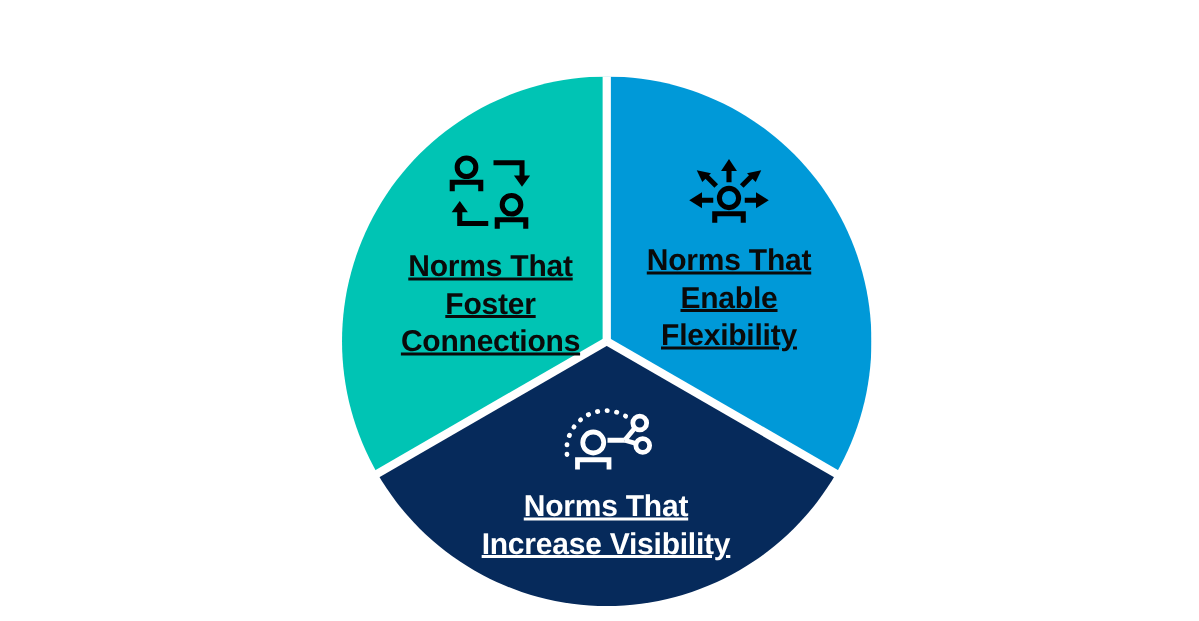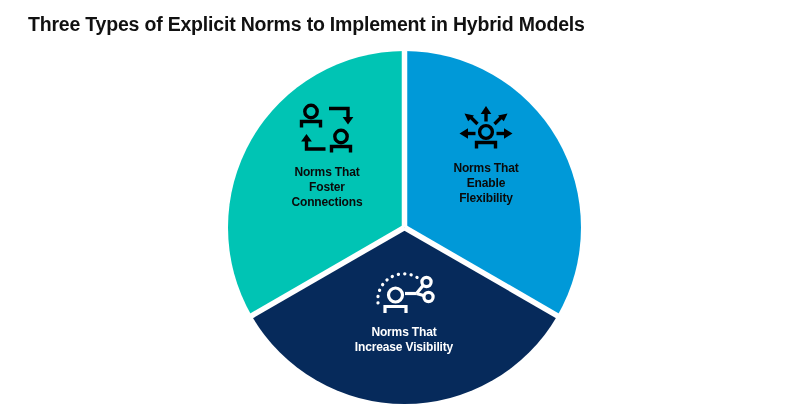--- a/index.html
+++ b/index.html
@@ -49,25 +49,26 @@
   .seg-content {
     position: absolute;
     display: flex;
     flex-direction: column;
     align-items: center;
     justify-content: flex-start;
     text-align: center;
     pointer-events: none;
   }
   .seg-label {
-    font-size: 12px;
+    font-size: 20px;
     font-weight: bold;
     line-height: 1.25;
     letter-spacing: -0.15px;
     white-space: pre-line;
+    text-decoration: underline;
   }
   .seg-icon {
     display: block;
     margin-bottom: 6px;
   }
   
   .seg-foster {
     left: 6px;
     top: 52px;
     width: 186px;
@@ -86,21 +87,20 @@
     top: 212px;
     width: 220px;
   }
   .seg-vis .seg-label { color: #ffffff; }
 </style>
 </head>
 <body>
 
 <div class="page">
 
-  <div class="title">Three Types of Explicit Norms to Implement in Hybrid Models</div>
 
   <div class="chart-wrap">
 
     <svg class="pie-svg" viewBox="0 0 353 353">
 
       <g>
 
         <path fill="#00c4b4" d="M 176.5 176.5 L 176.5 0 A 176.5 176.5 0 0 0 23.66 264.75 Z"></path>
 
         <path fill="#0099d8" d="M 176.5 176.5 L 176.5 0 A 176.5 176.5 0 0 1 329.34 264.75 Z"></path>

